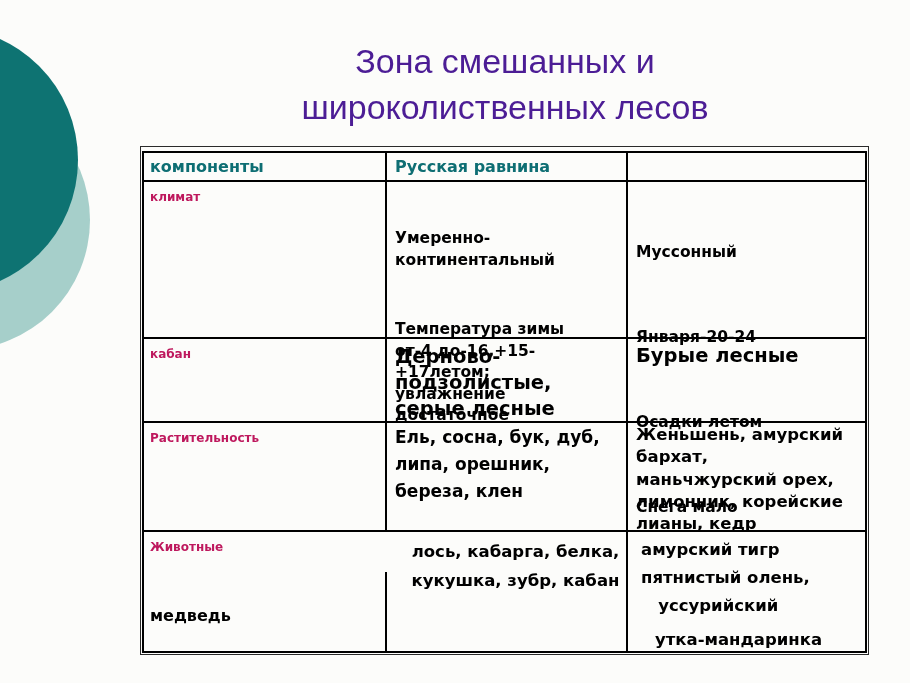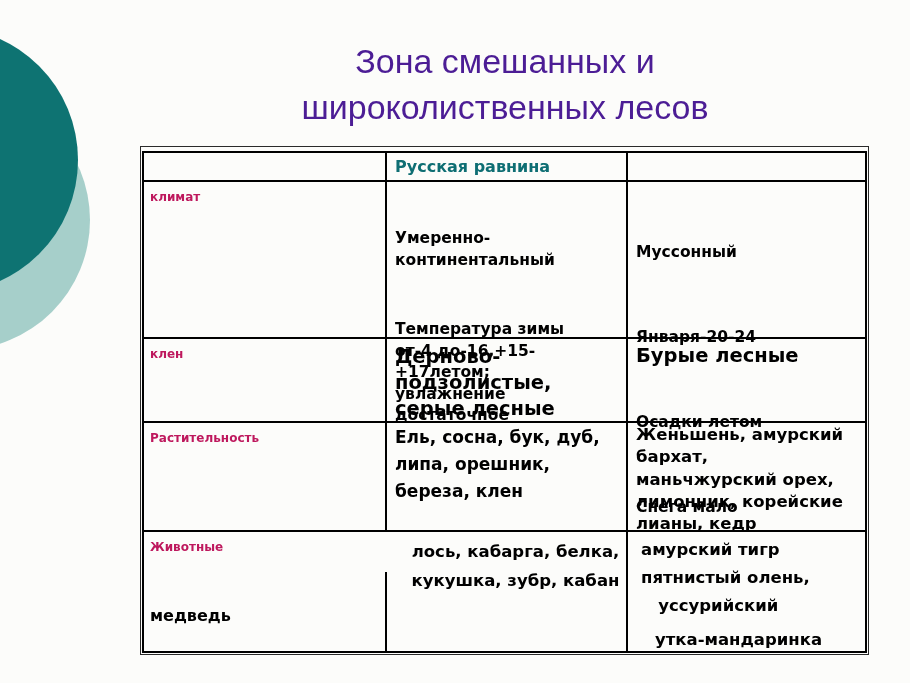--- a/index.html
+++ b/index.html
@@ -60,40 +60,41 @@
     <div class="table-inner">
 
       <div class="hline" style="top:27px"></div>
       <div class="hline" style="top:184px"></div>
       <div class="hline" style="top:268px"></div>
       <div class="hline" style="top:377px"></div>
       <div class="vline" style="left:241px;top:0;height:377px"></div>
       <div class="vline" style="left:241px;top:419px;bottom:0"></div>
       <div class="vline" style="left:482px;top:0;bottom:0"></div>
 
+      <div class="txt hdr" style="left:6px;top:2px">компоненты</div>
       <div class="txt hdr" style="left:251px;top:2px">Русская равнина</div>
 
       <div class="txt label" style="left:6px;top:34px">климат</div>
       <div class="txt body-bold cell-climate-rp" style="left:251px;top:32px;width:228px">
         <p class="para">Умеренно-
 континентальный</p>
         <p class="para">Температура зимы
 от-4 до-16,+15-
 +17летом;
 увлажнение
 достаточное</p>
       </div>
       <div class="txt body-bold cell-climate-pr" style="left:492px;top:31px;width:228px">
         <p class="para">Муссонный</p>
         <p class="para">Января-20-24</p>
         <p class="para">Осадки летом</p>
         <p class="para">Снега мало</p>
       </div>
 
-      <div class="txt label" style="left:6px;top:191px">клен</div>
+      <div class="txt label" style="left:6px;top:191px">кабан</div>
       <div class="txt body-bold cell-soil" style="left:251px;top:191px;width:225px">Дерново-
 подзолистые,
 серые лесные</div>
       <div class="txt body-bold cell-soil" style="left:492px;top:190px;width:230px">Бурые лесные</div>
 
       <div class="txt label" style="left:6px;top:275px">Растительность</div>
       <div class="txt body-bold cell-veg-rp" style="left:251px;top:271px;width:230px">Ель, сосна, бук, дуб,
 липа, орешник,
 береза, клен</div>
       <div class="txt body-bold cell-veg-pr" style="left:492px;top:271px;width:232px">Женьшень, амурский

